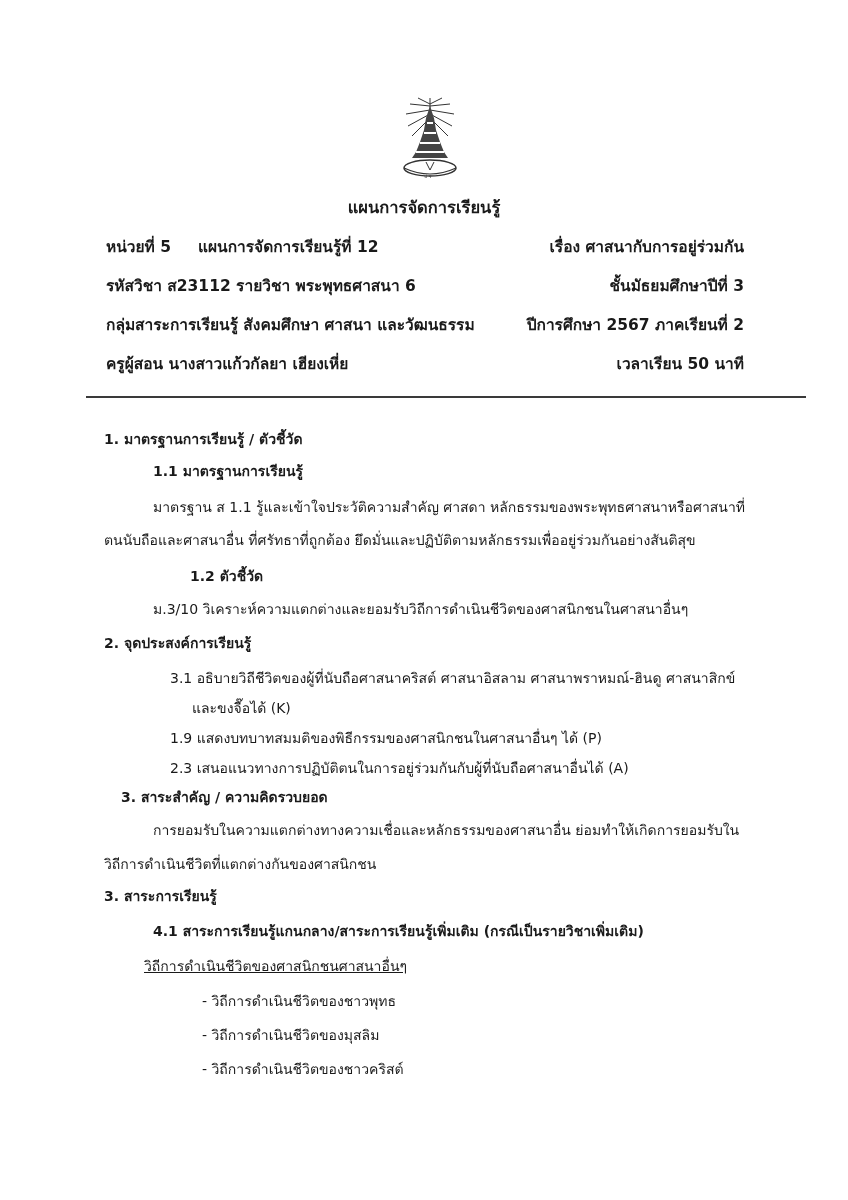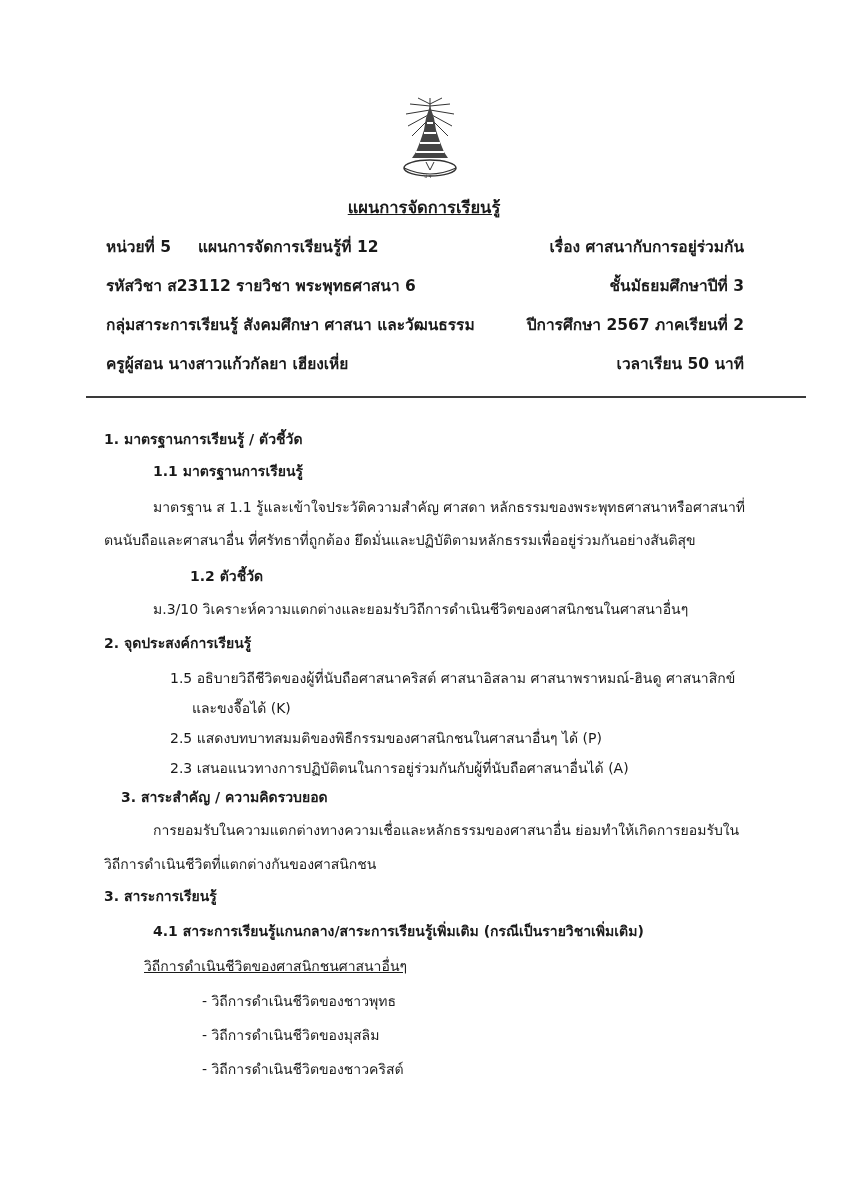--- a/index.html
+++ b/index.html
@@ -41,21 +41,21 @@
       <rect x="26" y="36" width="12" height="2"></rect>
       <rect x="22" y="46" width="20" height="2"></rect>
       <rect x="18" y="55" width="28" height="2"></rect>
     </g>
     <ellipse cx="32" cy="72" rx="26" ry="8" fill="none" stroke="#333" stroke-width="1.5"></ellipse>
     <path d="M6 72 Q32 84 58 72" fill="none" stroke="#333" stroke-width="1.2"></path>
     <path d="M28 66 L32 74 L36 66" fill="none" stroke="#333" stroke-width="1"></path>
     <text x="26" y="82" font-size="5" fill="#333" font-family="DejaVu Sans, sans-serif">ป ร</text>
   </svg>
 
-  <div class="abs hdr" style="left:0; width:848px; text-align:center; top:194px; font-size:16.5px;text-decoration:underline;">แผนการจัดการเรียนรู้</div>
+  <div class="abs hdr" style="left:0; width:848px; text-align:center; top:194px; font-size:16.5px;">แผนการจัดการเรียนรู้</div>
 
   <div class="abs hdr" style="left:106px; top:234px;">หน่วยที่ 5</div>
   <div class="abs hdr" style="left:198px; top:234px;">แผนการจัดการเรียนรู้ที่ 12</div>
   <div class="abs hdr right" style="right:104px; top:234px;">เรื่อง  ศาสนากับการอยู่ร่วมกัน</div>
 
   <div class="abs hdr" style="left:106px; top:273px;">รหัสวิชา  ส23112 รายวิชา พระพุทธศาสนา 6</div>
   <div class="abs hdr right" style="right:104px; top:273px;">ชั้นมัธยมศึกษาปีที่ 3</div>
 
   <div class="abs hdr" style="left:106px; top:312px;">กลุ่มสาระการเรียนรู้  สังคมศึกษา ศาสนา และวัฒนธรรม</div>
   <div class="abs hdr right" style="right:104px; top:312px;">ปีการศึกษา 2567 ภาคเรียนที่ 2</div>
@@ -66,23 +66,23 @@
   <div class="rule"></div>
 
   <div class="abs sec" style="left:104px; top:428px;">1. มาตรฐานการเรียนรู้ / ตัวชี้วัด</div>
   <div class="abs sec" style="left:153px; top:460px;">1.1 มาตรฐานการเรียนรู้</div>
   <div class="abs body" style="left:153px; top:496px;">มาตรฐาน ส  1.1 รู้และเข้าใจประวัติความสำคัญ ศาสดา หลักธรรมของพระพุทธศาสนาหรือศาสนาที่</div>
   <div class="abs body" style="left:104px; top:529px;">ตนนับถือและศาสนาอื่น ที่ศรัทธาที่ถูกต้อง ยึดมั่นและปฏิบัติตามหลักธรรมเพื่ออยู่ร่วมกันอย่างสันติสุข</div>
   <div class="abs sec" style="left:153px; top:565px;margin-left:37px;">1.2 ตัวชี้วัด</div>
   <div class="abs body" style="left:153px; top:598px;">ม.3/10  วิเคราะห์ความแตกต่างและยอมรับวิถีการดำเนินชีวิตของศาสนิกชนในศาสนาอื่นๆ</div>
 
   <div class="abs sec" style="left:104px; top:632px;">2. จุดประสงค์การเรียนรู้</div>
-  <div class="abs body" style="left:170px; top:667px;">1.5 อธิบายวิถีชีวิตของผู้ที่นับถือศาสนาคริสต์ ศาสนาอิสลาม ศาสนาพราหมณ์-ฮินดู ศาสนาสิกข์</div>
+  <div class="abs body" style="left:170px; top:667px;">3.1 อธิบายวิถีชีวิตของผู้ที่นับถือศาสนาคริสต์ ศาสนาอิสลาม ศาสนาพราหมณ์-ฮินดู ศาสนาสิกข์</div>
   <div class="abs body" style="left:192px; top:697px;">และขงจื๊อได้ (K)</div>
-  <div class="abs body" style="left:170px; top:727px;">2.5 แสดงบทบาทสมมติของพิธีกรรมของศาสนิกชนในศาสนาอื่นๆ ได้ (P)</div>
+  <div class="abs body" style="left:170px; top:727px;">1.9 แสดงบทบาทสมมติของพิธีกรรมของศาสนิกชนในศาสนาอื่นๆ ได้ (P)</div>
   <div class="abs body" style="left:170px; top:757px;">2.3 เสนอแนวทางการปฏิบัติตนในการอยู่ร่วมกันกับผู้ที่นับถือศาสนาอื่นได้ (A)</div>
 
   <div class="abs sec" style="left:104px; top:786px;margin-left:17px;">3. สาระสำคัญ / ความคิดรวบยอด</div>
   <div class="abs body" style="left:153px; top:819px;">การยอมรับในความแตกต่างทางความเชื่อและหลักธรรมของศาสนาอื่น ย่อมทำให้เกิดการยอมรับใน</div>
   <div class="abs body" style="left:104px; top:853px;">วิถีการดำเนินชีวิตที่แตกต่างกันของศาสนิกชน</div>
 
   <div class="abs sec" style="left:104px; top:885px;">3. สาระการเรียนรู้</div>
   <div class="abs sec" style="left:153px; top:920px;">4.1 สาระการเรียนรู้แกนกลาง/สาระการเรียนรู้เพิ่มเติม (กรณีเป็นรายวิชาเพิ่มเติม)</div>
   <div class="abs body" style="left:144px; top:955px;text-decoration:underline;">วิถีการดำเนินชีวิตของศาสนิกชนศาสนาอื่นๆ</div>
   <div class="abs body" style="left:202px; top:990px;">- วิถีการดำเนินชีวิตของชาวพุทธ</div>

